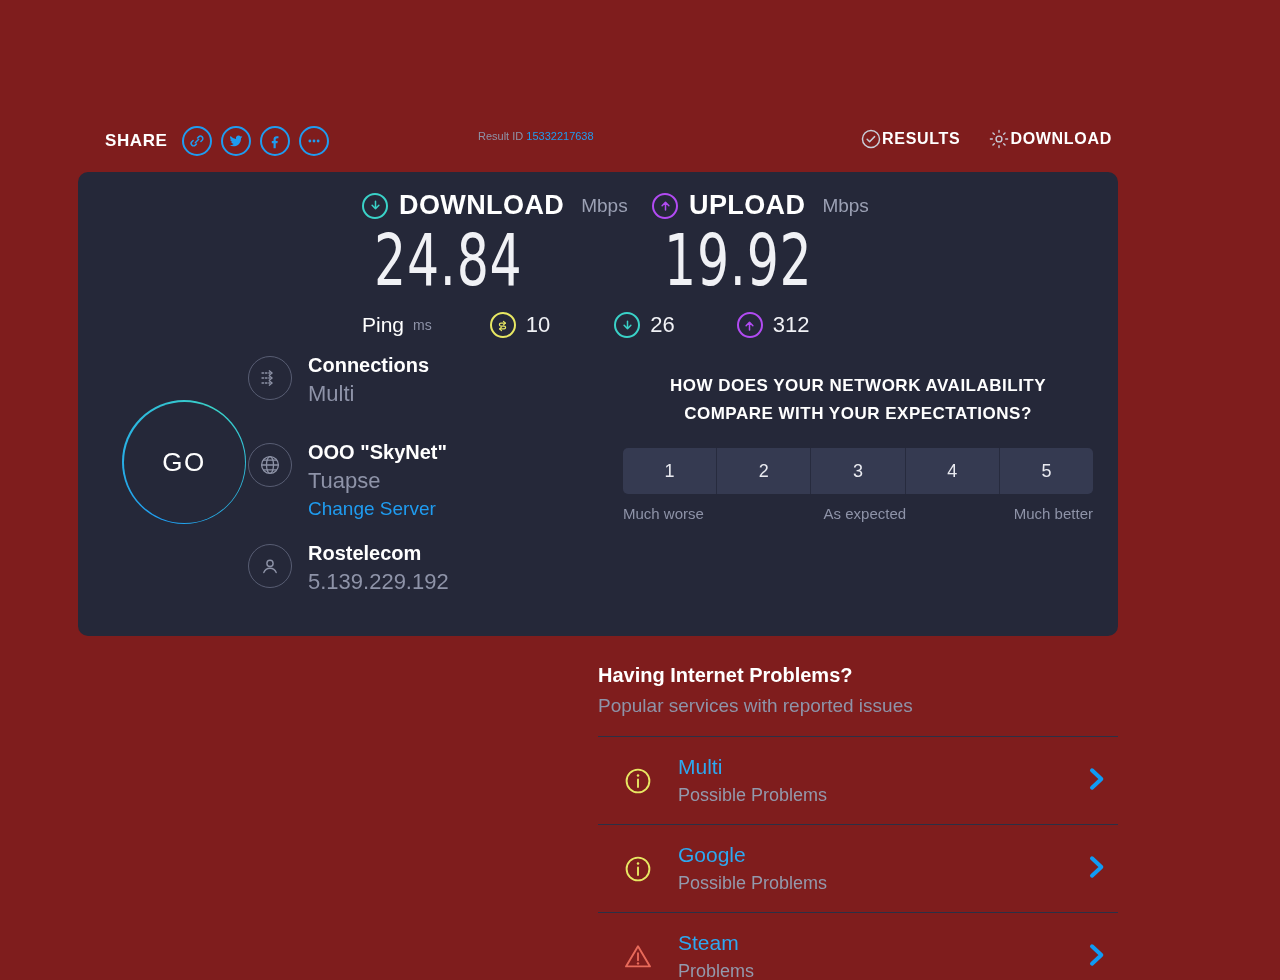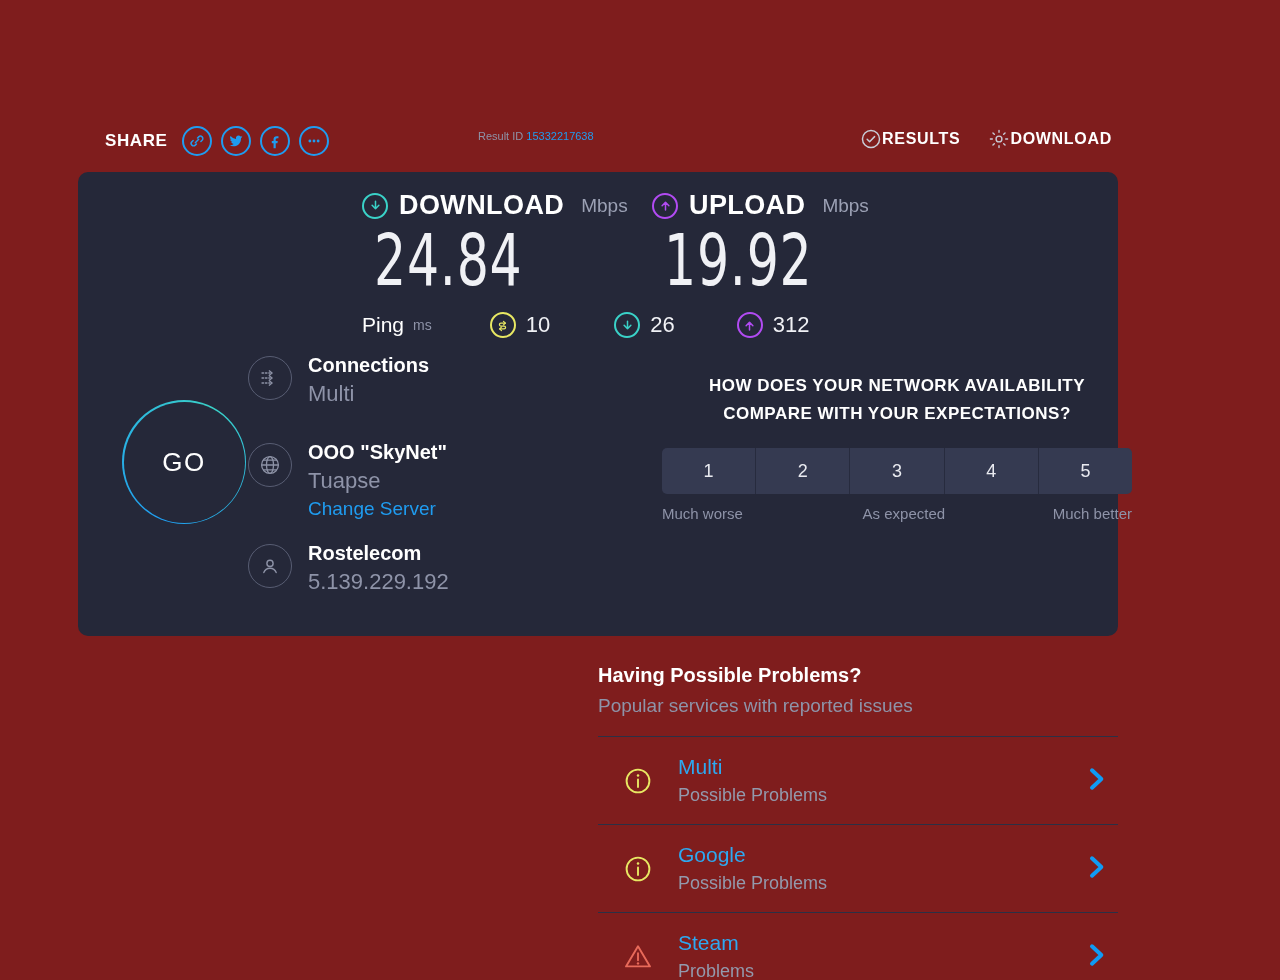--- a/index.html
+++ b/index.html
@@ -85,21 +85,21 @@
   .info-ring {
     width: 44px; height: 44px; border-radius: 50%; border: 1.5px solid #585d73;
     display: flex; align-items: center; justify-content: center; color: #8d92a6; flex: none; margin-top: 2px;
   }
   .info-t { font-size: 20px; font-weight: 700; color: #ffffff; }
   .info-s { font-size: 22px; color: #8e93a8; margin-top: 4px; }
   .info-link { font-size: 19px; color: #1f9cf0; margin-top: 4px; cursor: pointer; }
   .gap-a { height: 34px; } .gap-b { height: 22px; }
 
   
-  .survey { position: absolute; left: 545px; top: 200px; width: 470px; margin-left: 39px; }
+  .survey { position: absolute; left: 545px; top: 200px; width: 470px; }
   .survey-q { text-align: center; font-size: 17px; font-weight: 700; color: #ffffff; letter-spacing: 0.5px; line-height: 1.62; }
   .rating { display: flex; margin-top: 21px; border-radius: 5px; overflow: hidden; }
   .rate-btn {
     flex: 1; height: 46px; background: #353a51; color: #e9eaf0; font-size: 18px;
     display: flex; align-items: center; justify-content: center;
     border-right: 1px solid #272b3e; cursor: pointer;
   }
   .rate-btn:last-child { border-right: none; }
   .rate-legend { display: flex; justify-content: space-between; margin-top: 11px; font-size: 15px; color: #8e93a8; align-items: center; }
   .rate-legend span:nth-child(2) { margin-left: 12px; }
@@ -326,21 +326,21 @@
       </div>
       <div class="rate-legend">
         <span>Much worse</span>
         <span>As expected</span>
         <span>Much better</span>
       </div>
     </div>
   </div>
 
   <div class="probs">
-    <div class="probs-h1">Having Possible Problems?</div>
+    <div class="probs-h1">Having Internet Problems?</div>
     <div class="probs-h2">Popular services with reported issues</div>
 
     <div class="prob-list">
 
       <div class="prob-item">
         <span class="prob-ic">
           <svg width="34" height="34" viewBox="0 0 34 34" fill="none" stroke="#e8e863" stroke-width="1.9">
             <circle cx="17" cy="17" r="11.4"></circle>
             <circle cx="17" cy="11.6" r="1.25" fill="#e8e863" stroke="none"></circle>
             <path d="M17 15.4v7.6" stroke-linecap="round"></path>

